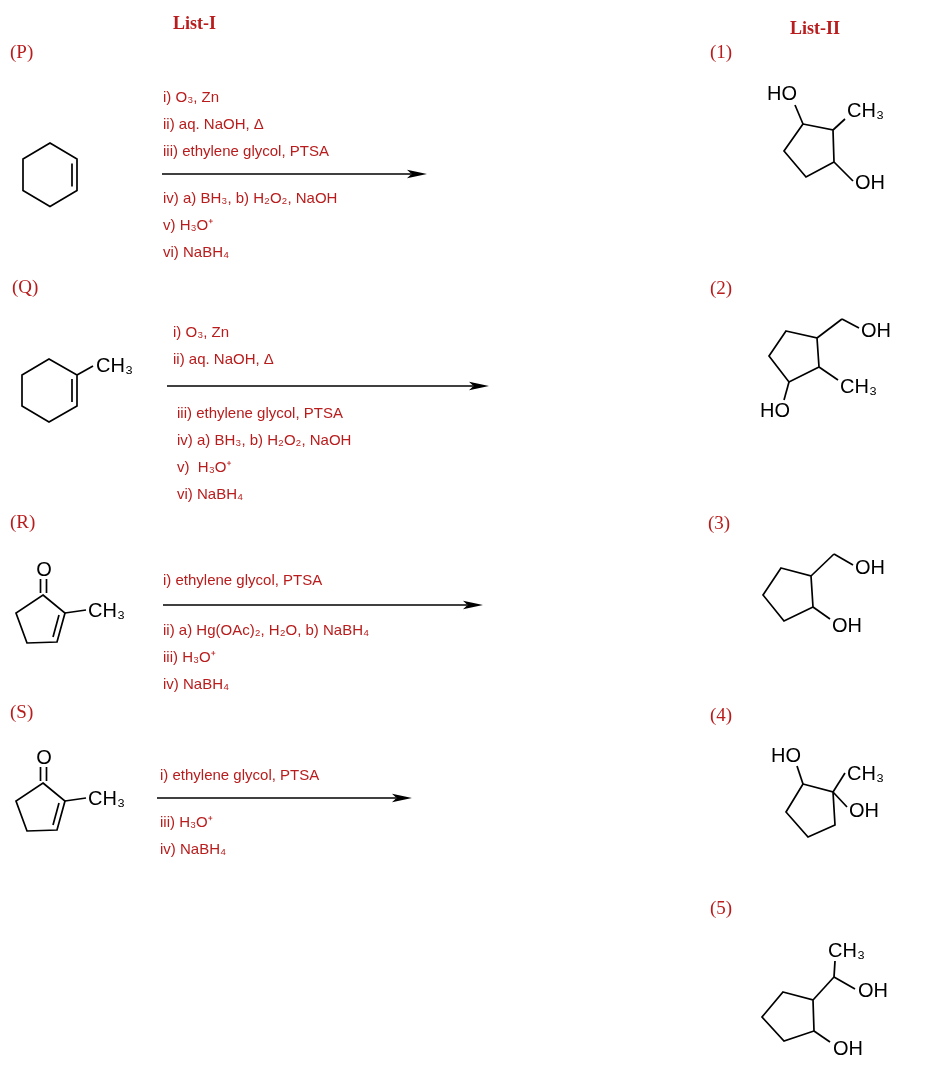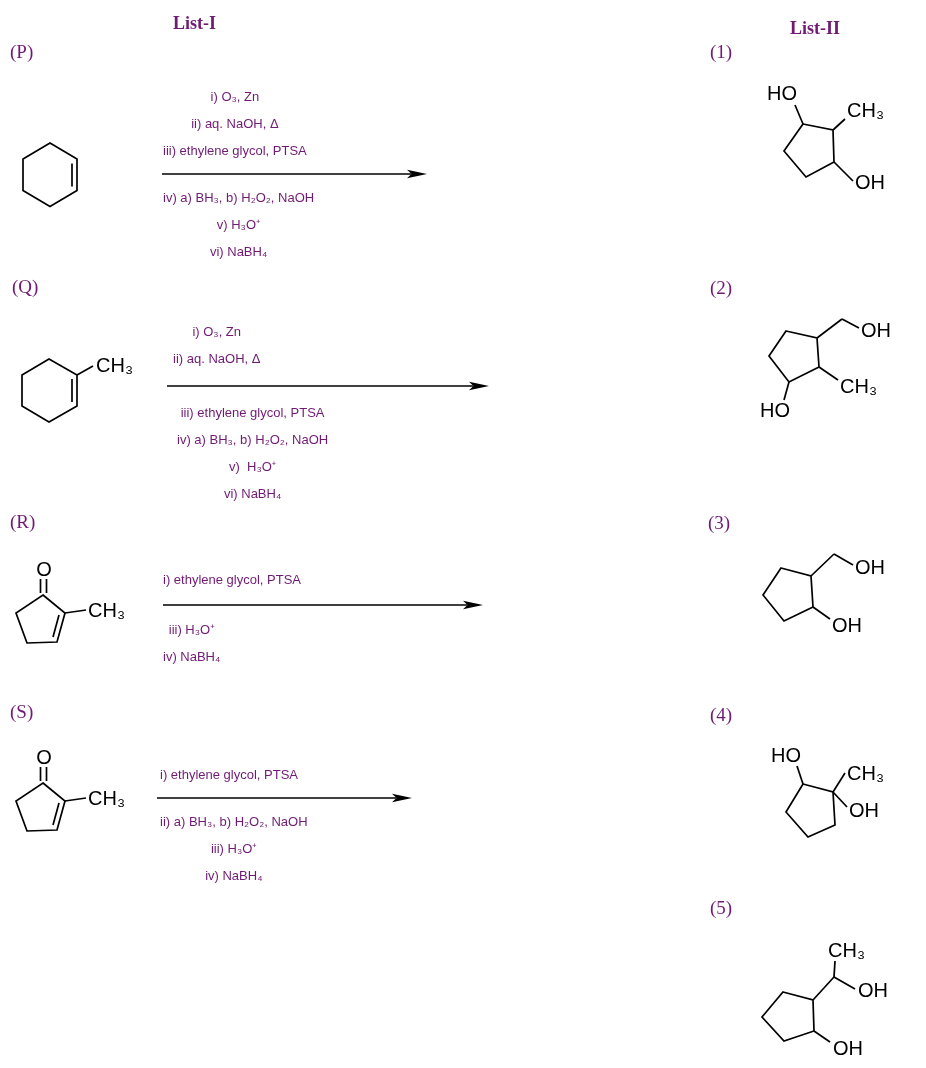--- a/index.html
+++ b/index.html
@@ -1,21 +1,21 @@
 <!DOCTYPE html>
 <html><head>
 <meta charset="utf-8">
 <style>
   html,body{margin:0;padding:0;background:#fff;}
-  .canvas{position:relative;width:926px;height:1068px;background:#ffffff;color:#701a75;
+  .canvas{position:relative;width:926px;height:1068px;background:#ffffff;color:#b91c1c;
           font-family:"Liberation Sans",sans-serif;overflow:hidden;}
   .abs{position:absolute;}
   .serif{font-family:"Liberation Serif",serif;font-size:19px;}
   .title{font-family:"Liberation Serif",serif;font-size:18px;font-weight:bold;}
-  .rx{font-size:13px;line-height:27px;text-align:center;}
+  .rx{font-size:15px;line-height:27px;}
   .rx div{white-space:pre;}
   svg.mol{display:block;overflow:visible;}
   svg.mol polygon, svg.mol line, svg.arrow line{fill:none;stroke:#000;stroke-width:1.7px;}
   svg.arrow polygon{fill:#000;stroke:none;}
   svg.mol text{font-family:"Liberation Sans",sans-serif;font-size:20px;fill:#000;}
 </style>
 </head>
 <body>
 
 <div class="canvas">
@@ -76,20 +76,21 @@
     <text x="80" y="65">CH₃</text>
   </svg>
   <div class="abs rx" style="left:163px;top:566px">
     <div>i) ethylene glycol, PTSA</div>
   </div>
   <svg class="abs arrow" style="left:163px;top:599px" width="320" height="12">
     <line x1="0" y1="6" x2="304" y2="6"></line>
     <polygon points="300,1.8 320,6 300,10.2 304.5,6"></polygon>
   </svg>
   <div class="abs rx" style="left:163px;top:616px">
+    <div>ii) a) Hg(OAc)₂, H₂O, b) NaBH₄</div>
     <div>iii) H₃O⁺</div>
     <div>iv) NaBH₄</div>
   </div>
 
   <div class="abs serif" style="left:10px;top:701px">(S)</div>
   <svg class="abs mol" style="left:8px;top:740px" width="140" height="100">
     <polygon points="35,43 57,61 49,90 19,91 8,61"></polygon>
     <line x1="32.5" y1="27" x2="32.5" y2="41"></line>
     <line x1="38.5" y1="27" x2="38.5" y2="41"></line>
     <line x1="51" y1="63" x2="45" y2="85"></line>
@@ -98,21 +99,20 @@
     <text x="80" y="65">CH₃</text>
   </svg>
   <div class="abs rx" style="left:160px;top:761px">
     <div>i) ethylene glycol, PTSA</div>
   </div>
   <svg class="abs arrow" style="left:157px;top:792px" width="255" height="12">
     <line x1="0" y1="6" x2="239" y2="6"></line>
     <polygon points="235,1.8 255,6 235,10.2 239.5,6"></polygon>
   </svg>
   <div class="abs rx" style="left:160px;top:808px">
-    <div>ii) a) BH₃, b) H₂O₂, NaOH</div>
     <div>iii) H₃O⁺</div>
     <div>iv) NaBH₄</div>
   </div>
 
   <div class="abs serif" style="left:710px;top:41px">(1)</div>
   <svg class="abs mol" style="left:758px;top:78px" width="135" height="118">
     <polygon points="45,46 75,52 76,84 48,99 26,73"></polygon>
     <line x1="45" y1="46" x2="37" y2="27"></line>
     <line x1="75" y1="52" x2="87" y2="41"></line>
     <line x1="76" y1="84" x2="95" y2="103"></line>

